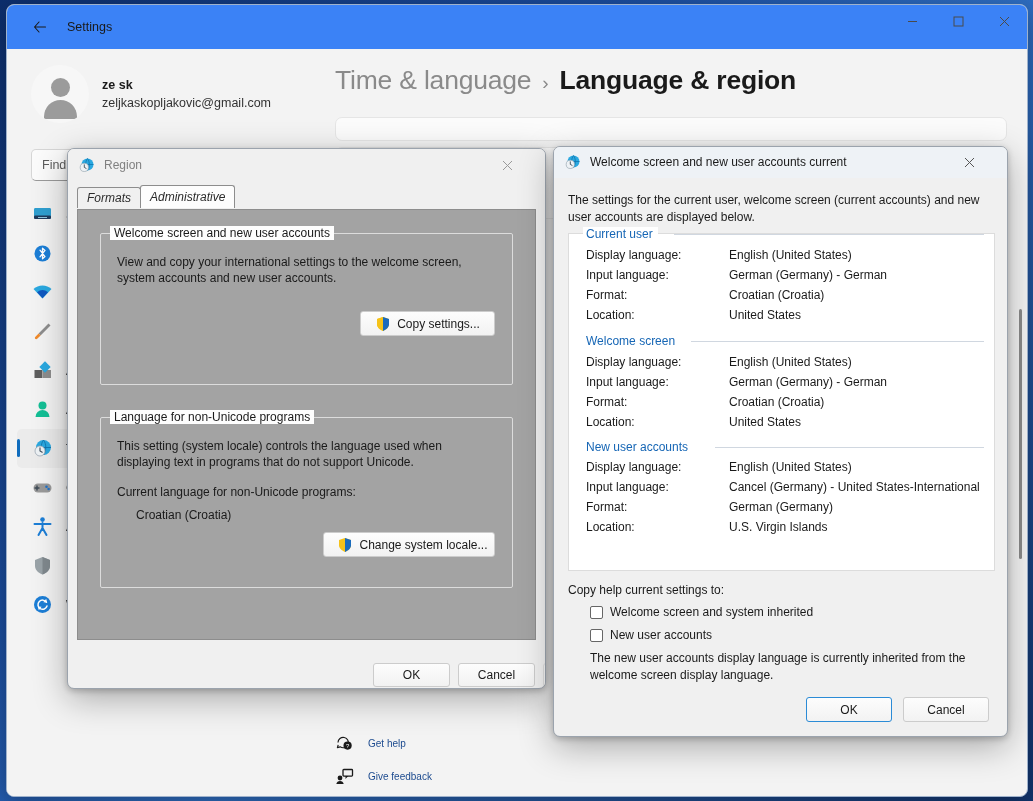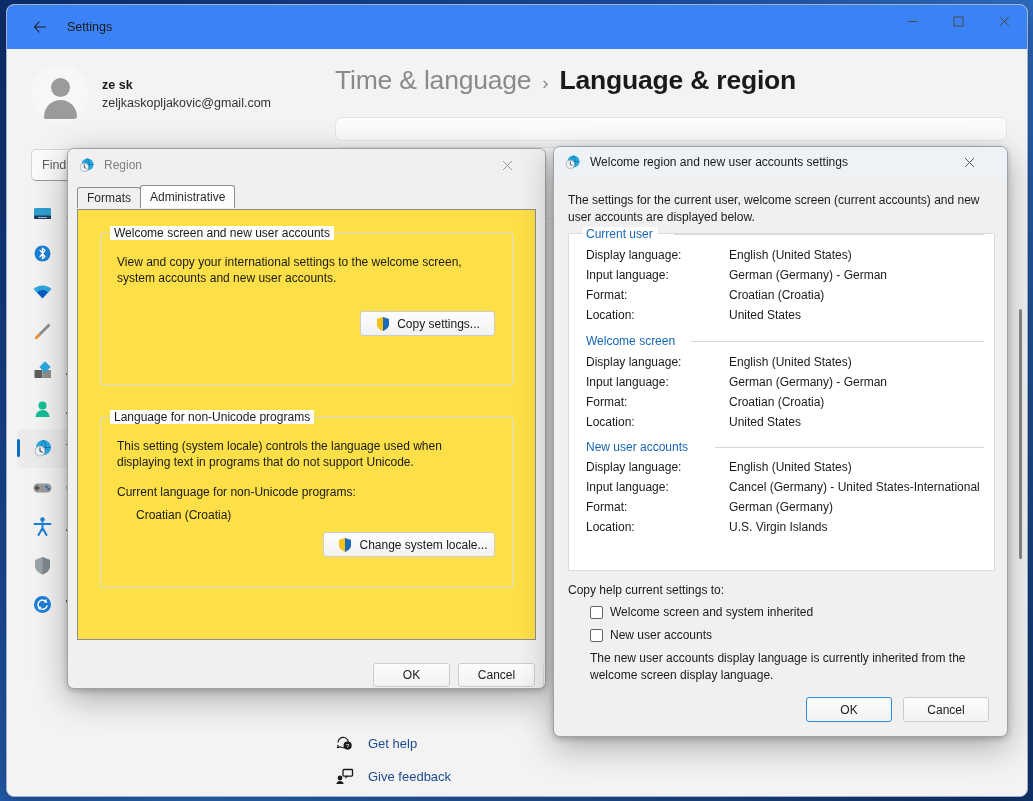--- a/index.html
+++ b/index.html
@@ -139,21 +139,21 @@
   #card-b .cb-label {
     position: absolute; left: 60px; top: 38px;
     font-size: 12.5px; color: #1a1a1a;
   }
 
   #footer-links {
     position: absolute; left: 8px; bottom: 10px;
     display: flex; flex-direction: column; gap: 14px;
   }
   .flink { display: flex; align-items: center; gap: 14px; cursor: pointer; }
-  .flink .lbl { color: #1d4b8f; font-size: 13px; }
+  .flink .lbl { color: #1d4b8f; font-size: 10px; }
   .flink svg { flex: none; }
 
   
   #content-scrollbar {
     position: absolute; right: 5px; top: 260px; width: 3px; height: 250px;
     background: #8a8a8a; border-radius: 2px;
   }
 
   
   .win32 {
@@ -182,39 +182,40 @@
   #region-dialog .w32-title { background: #f0f0f0; }
   #region-dialog .w32-title .t-txt { color: #808080; }
   #region-dialog .w32-title .t-close { color: #9a9a9a; }
 
   .tabstrip {
     position: relative;
     margin: 5px 9px 0 9px;
     height: 22px;
     display: flex; align-items: flex-end;
     font-size: 12px;
+    font-style: italic;
   }
   .tab {
     height: 21px; padding: 0 9px;
     display: flex; align-items: center;
     border: 1px solid #8d8d8d; border-bottom: none;
     background: #f0f0f0;
     color: #2b2b2b;
     cursor: pointer;
     border-radius: 3px 3px 0 0;
     margin-right: -1px;
   }
   .tab.active {
     background: #fdfdfd; height: 23px; z-index: 3;
     border-color: #8d8d8d;
   }
   .tabpanel {
     position: absolute; left: 9px; right: 9px; top: 60px; bottom: 48px;
     border: 1px solid #8d8d8d;
-    background: #fde047;
+    background: #a3a3a3;
   }
   .groupbox {
     position: absolute;
     border: 1px solid #dcdcdc;
     border-radius: 2px;
   }
   .groupbox > .gb-title {
     position: absolute; top: -8px; left: 9px;
     background: #fdfdfd; padding: 0 4px;
     font-size: 12px; color: #1a1a1a;
@@ -560,21 +561,21 @@
 </div>
 
 <div class="win32" id="welcome-dialog">
   <div class="w32-title">
     <svg class="t-ico" viewBox="0 0 17 17">
       <circle cx="9.5" cy="7.5" r="6" fill="#2aa8e0"></circle>
       <path d="M3.5 7.5 h12 M9.5 1.5 c2.4 3 2.4 9 0 12 M9.5 1.5 c-2.4 3 -2.4 9 0 12" fill="none" stroke="#0c6fa8" stroke-width="0.7"></path>
       <circle cx="6.3" cy="10.4" r="4.1" fill="#eef2f5" stroke="#9aa7b2" stroke-width="0.7"></circle>
       <path d="M6.3 7.8 V10.4 L8.1 11.4" fill="none" stroke="#3a4a57" stroke-width="0.9" stroke-linecap="round"></path>
     </svg>
-    <span class="t-txt">Welcome region and new user accounts settings</span>
+    <span class="t-txt">Welcome screen and new user accounts current</span>
     <span class="t-close">
       <svg width="11" height="11" viewBox="0 0 11 11">
           <path d="M1 1 L10 10 M10 1 L1 10" stroke="currentColor" stroke-width="1"></path>
         </svg>
     </span>
   </div>
 
   <div id="wd-intro">The settings for the current user, welcome screen (current accounts) and new user accounts are displayed below.</div>
 
   <div id="wd-listbox">

